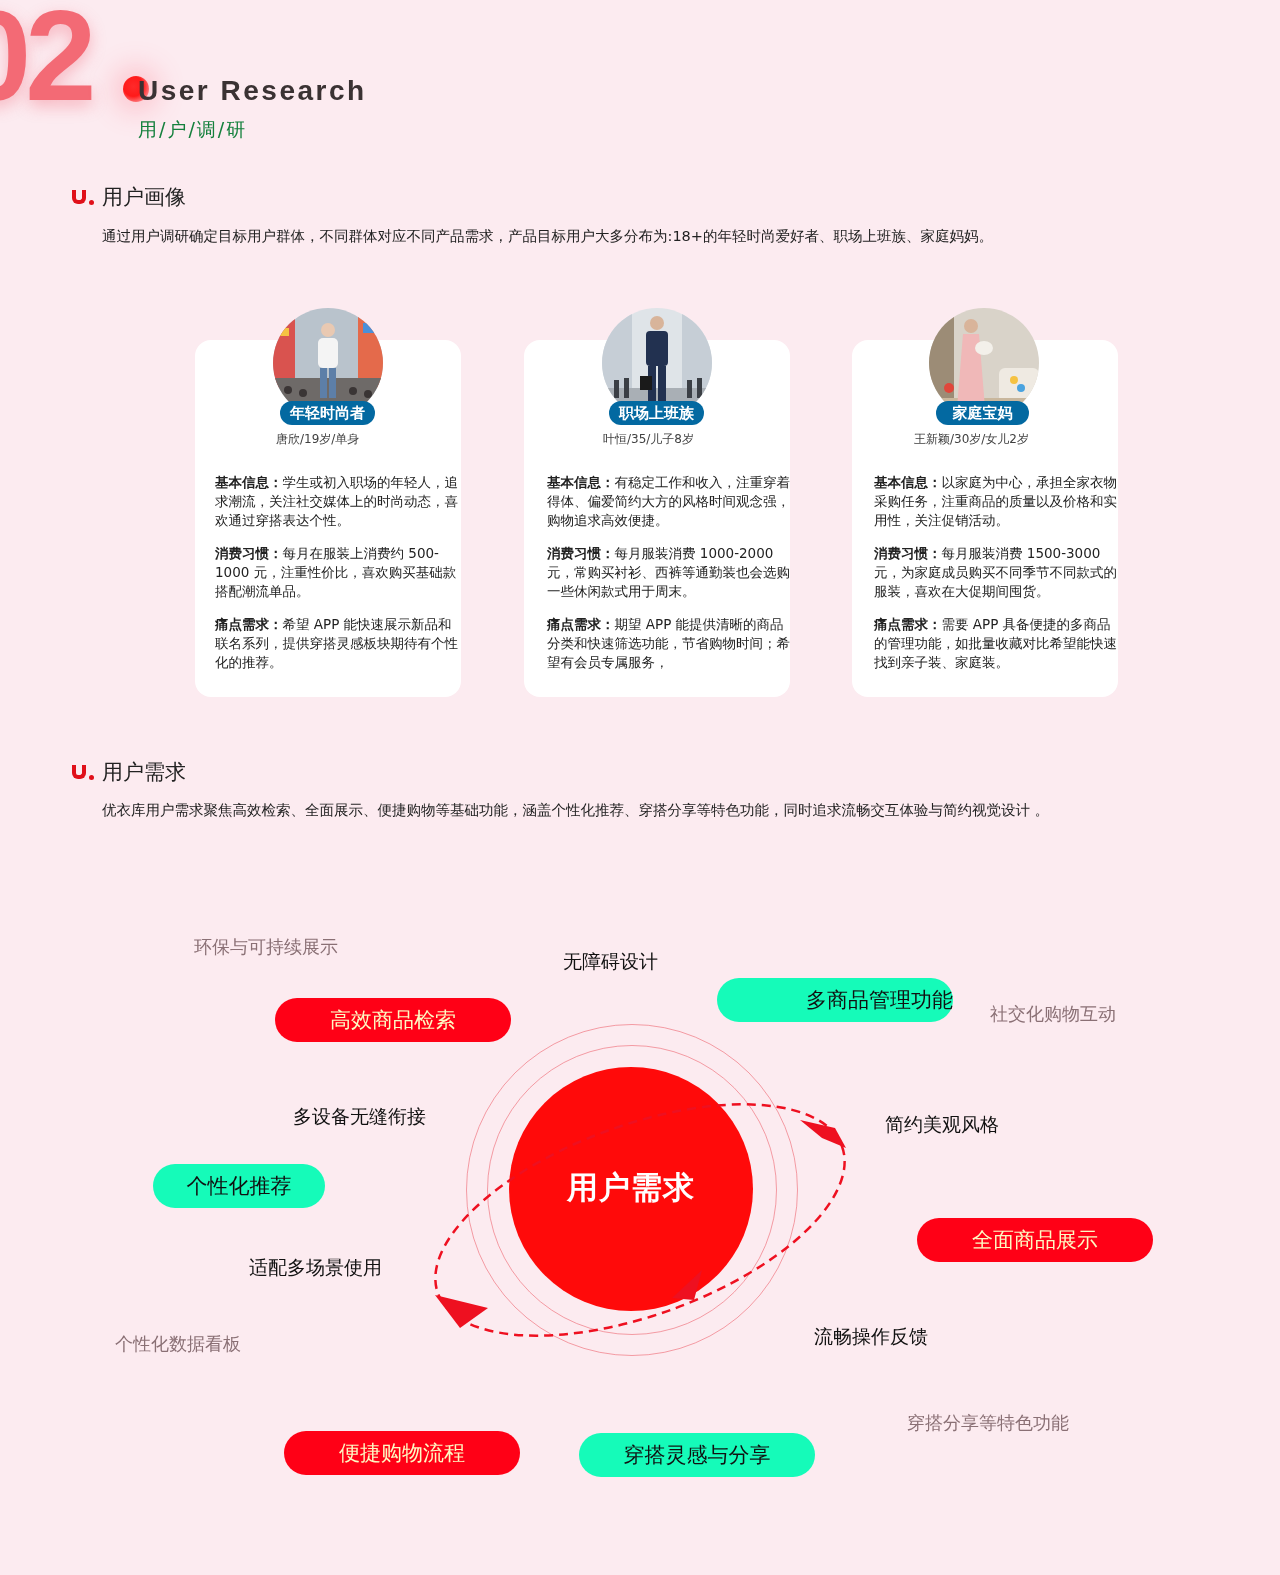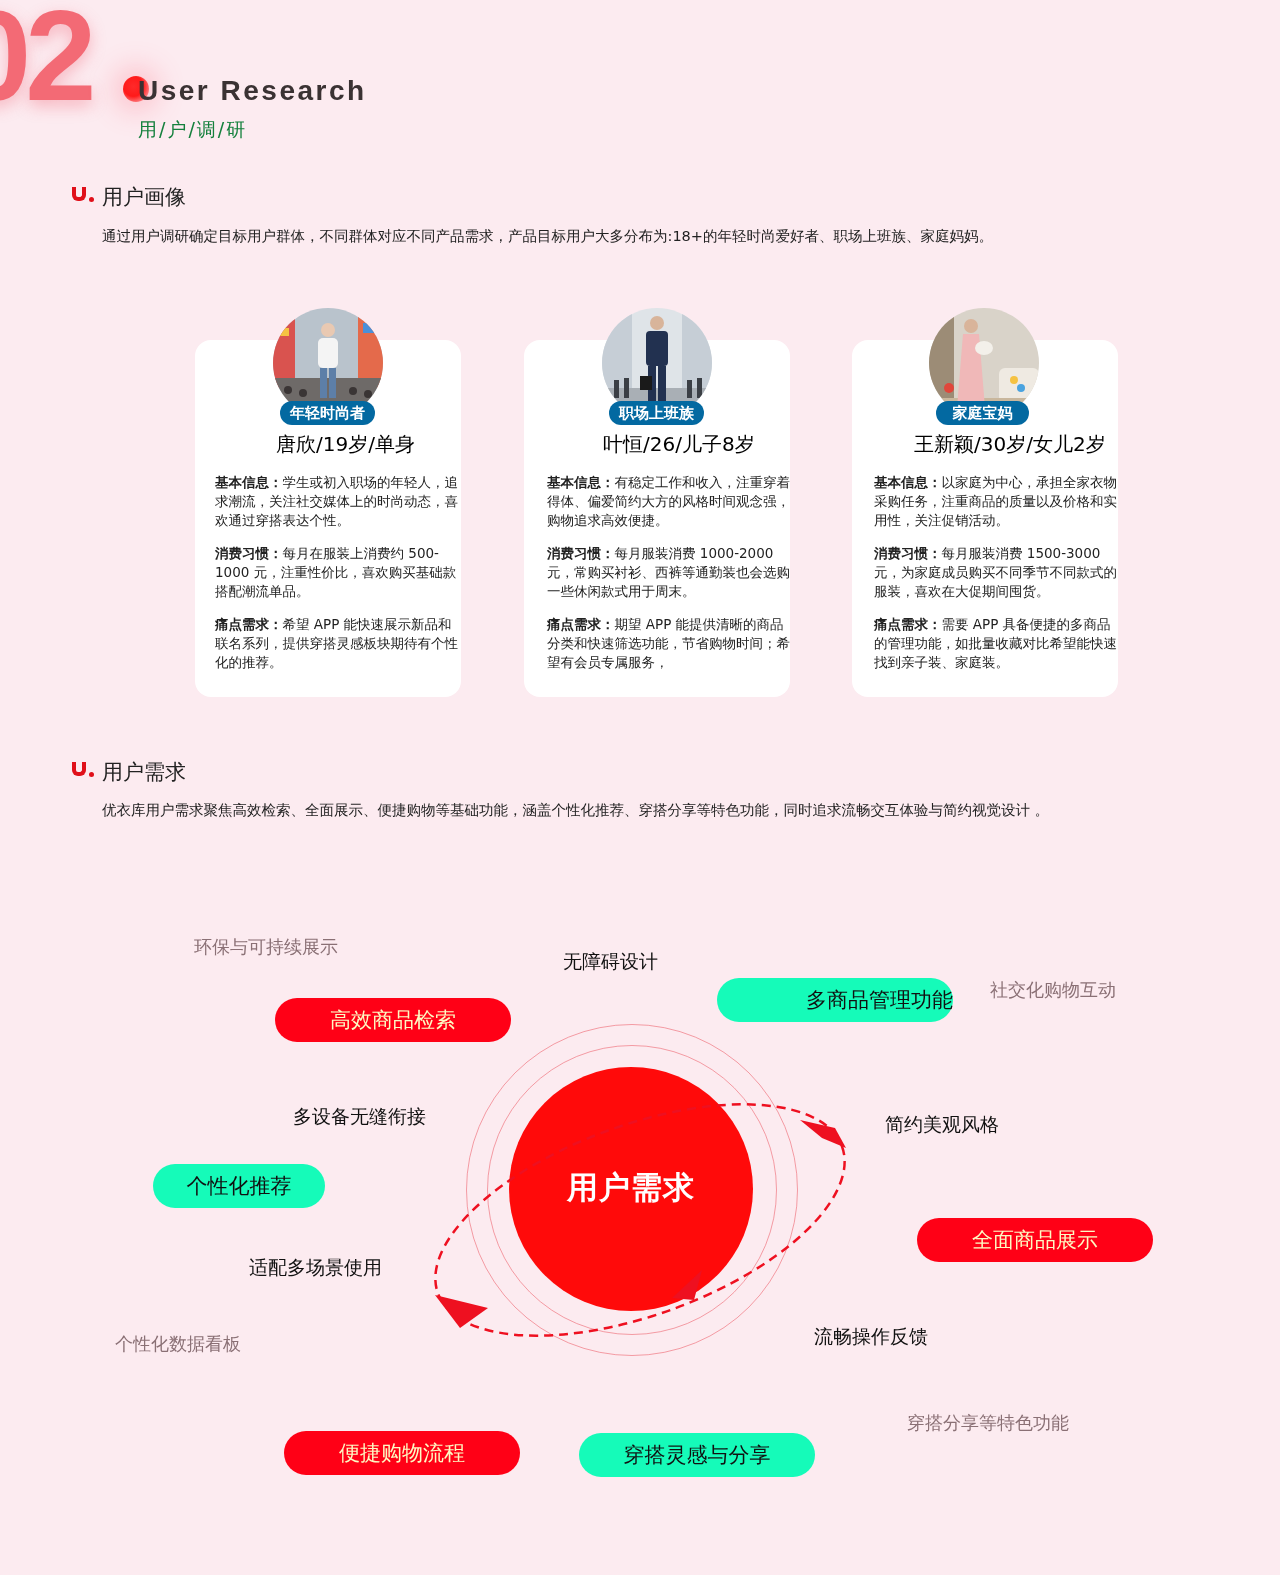--- a/index.html
+++ b/index.html
@@ -19,42 +19,42 @@
   }
   .title-en {
     position: absolute; left: 138px; top: 75px;
     font-family: "Liberation Sans", sans-serif; font-weight: 700; font-size: 28px;
     letter-spacing: 2.5px; color: #3a3233;
   }
   .title-cn {
     position: absolute; left: 138px; top: 117px; font-size: 19px; color: #15803d; letter-spacing: 2px;
   }
 
-  .sec-head { position: absolute; left: 72px; display: flex; align-items: flex-start; gap: 6px; }
+  .sec-head { position: absolute; left: 72px; display: flex; align-items: center; gap: 6px; }
   .u-logo { position: relative; width: 24px; height: 22px; }
   .u-logo .u {
     position: absolute; left: 0; top: 4px; width: 14px; height: 14px;
     border: 4px solid #e0101a; border-top: none; border-radius: 0 0 6px 6px;
   }
   .u-logo .dot { position: absolute; left: 17px; top: 14px; width: 5px; height: 5px; border-radius: 50%; background: #e0101a; }
   .sec-title { font-size: 21px; color: #222; }
   .sec-desc { position: absolute; left: 102px; font-size: 14.5px; color: #222; white-space: nowrap; }
 
   .card {
     position: absolute; top: 340px; width: 266px; height: 357px; background: #fff; border-radius: 16px;
   }
   .avatar {
     position: absolute; width: 110px; height: 110px; border-radius: 50%; overflow: hidden; top: 308px;
   }
   .avatar svg { width: 100%; height: 100%; display: block; }
   .tag {
     position: absolute; top: 401px; height: 24px; line-height: 24px; padding: 0 10px; border-radius: 12px;
     background: #0369a1; color: #fff; font-size: 15px; font-weight: 700; white-space: nowrap;
   }
-  .person { position: absolute; top: 431px; font-size: 20px; color: #000000; white-space: nowrap; }
+  .person { position: absolute; top: 431px; font-size: 12px; color: #404040; white-space: nowrap; }
   .para { position: absolute; font-size: 13.5px; line-height: 19px; color: #222; width: 250px; }
   .para b { font-weight: 700; }
   .pill {
     position: absolute; height: 44px; border-radius: 22px; line-height: 44px; text-align: center;
     font-size: 21px; white-space: nowrap;
   }
   .pill.red { background: #ff0016; color: #fef9c3; }
   .pill.green { background: #15fbb9; color: #111; }
   .plain { position: absolute; font-size: 19px; color: #111; white-space: nowrap; }
   .faded { position: absolute; font-size: 18px; color: #8a7075; white-space: nowrap; }
@@ -128,21 +128,21 @@
     <rect x="38" y="68" width="12" height="14" fill="#1a1a1a"></rect>
     <g fill="#3b3f45">
         <rect x="12" y="72" width="5" height="18"></rect>
         <rect x="22" y="70" width="5" height="20"></rect>
         <rect x="85" y="72" width="5" height="18"></rect>
         <rect x="95" y="70" width="5" height="20"></rect>
       </g>
   </svg>
 </div>
 <div class="tag" style="left:609px;">职场上班族</div>
-<div class="person" style="left:603px;">叶恒/26/儿子8岁</div>
+<div class="person" style="left:603px;">叶恒/35/儿子8岁</div>
 <div class="para" style="left:547px;top:473px;"><b>基本信息：</b><span>有稳定工作和收入，注重穿着得体、偏爱简约大方的风格时间观念强，购物追求高效便捷。</span></div>
 <div class="para" style="left:547px;top:544px;"><b>消费习惯：</b><span>每月服装消费 1000-2000 元，常购买衬衫、西裤等通勤装也会选购一些休闲款式用于周末。</span></div>
 <div class="para" style="left:547px;top:615px;"><b>痛点需求：</b><span>期望 APP 能提供清晰的商品分类和快速筛选功能，节省购物时间；希望有会员专属服务，</span></div>
 
 <div class="card" style="left:852px;"></div>
 <div class="avatar" style="left:929px;">
   <svg viewBox="0 0 110 110">
     <rect width="110" height="110" fill="#d9d3c9"></rect>
     <rect x="0" y="0" width="25" height="110" fill="#9c8c76"></rect>
     <rect x="70" y="60" width="40" height="35" rx="6" fill="#efeae2"></rect>
@@ -178,21 +178,21 @@
 <div class="core-label">用户需求</div>
 
 <svg class="orbit" viewBox="0 0 460 260">
   <ellipse cx="230" cy="130" rx="215" ry="95" transform="rotate(-20 230 130)" fill="none" stroke="#ee1020" stroke-width="2.5" stroke-dasharray="9 6"></ellipse>
   <polygon points="390,30 425,38 436,58 412,48" fill="#ee1020"></polygon>
   <polygon points="25,205 78,218 50,238" fill="#ee1020"></polygon>
   <polygon points="292,180 284,210 262,208" fill="#ee1020"></polygon>
 </svg>
 
 <div class="faded" style="left:194px;top:935px;">环保与可持续展示</div>
-<div class="faded" style="left:990px;top:978px;">社交化购物互动</div>
+<div class="faded" style="left:990px;top:1002px;">社交化购物互动</div>
 <div class="faded" style="left:115px;top:1332px;">个性化数据看板</div>
 <div class="faded" style="left:907px;top:1411px;">穿搭分享等特色功能</div>
 
 <div class="plain" style="left:563px;top:949px;">无障碍设计</div>
 <div class="plain" style="left:885px;top:1112px;">简约美观风格</div>
 <div class="plain" style="left:293px;top:1104px;">多设备无缝衔接</div>
 <div class="plain" style="left:249px;top:1255px;">适配多场景使用</div>
 <div class="plain" style="left:814px;top:1324px;">流畅操作反馈</div>
 
 <div class="pill red" style="left:275px;top:998px;width:236px;">高效商品检索</div>

